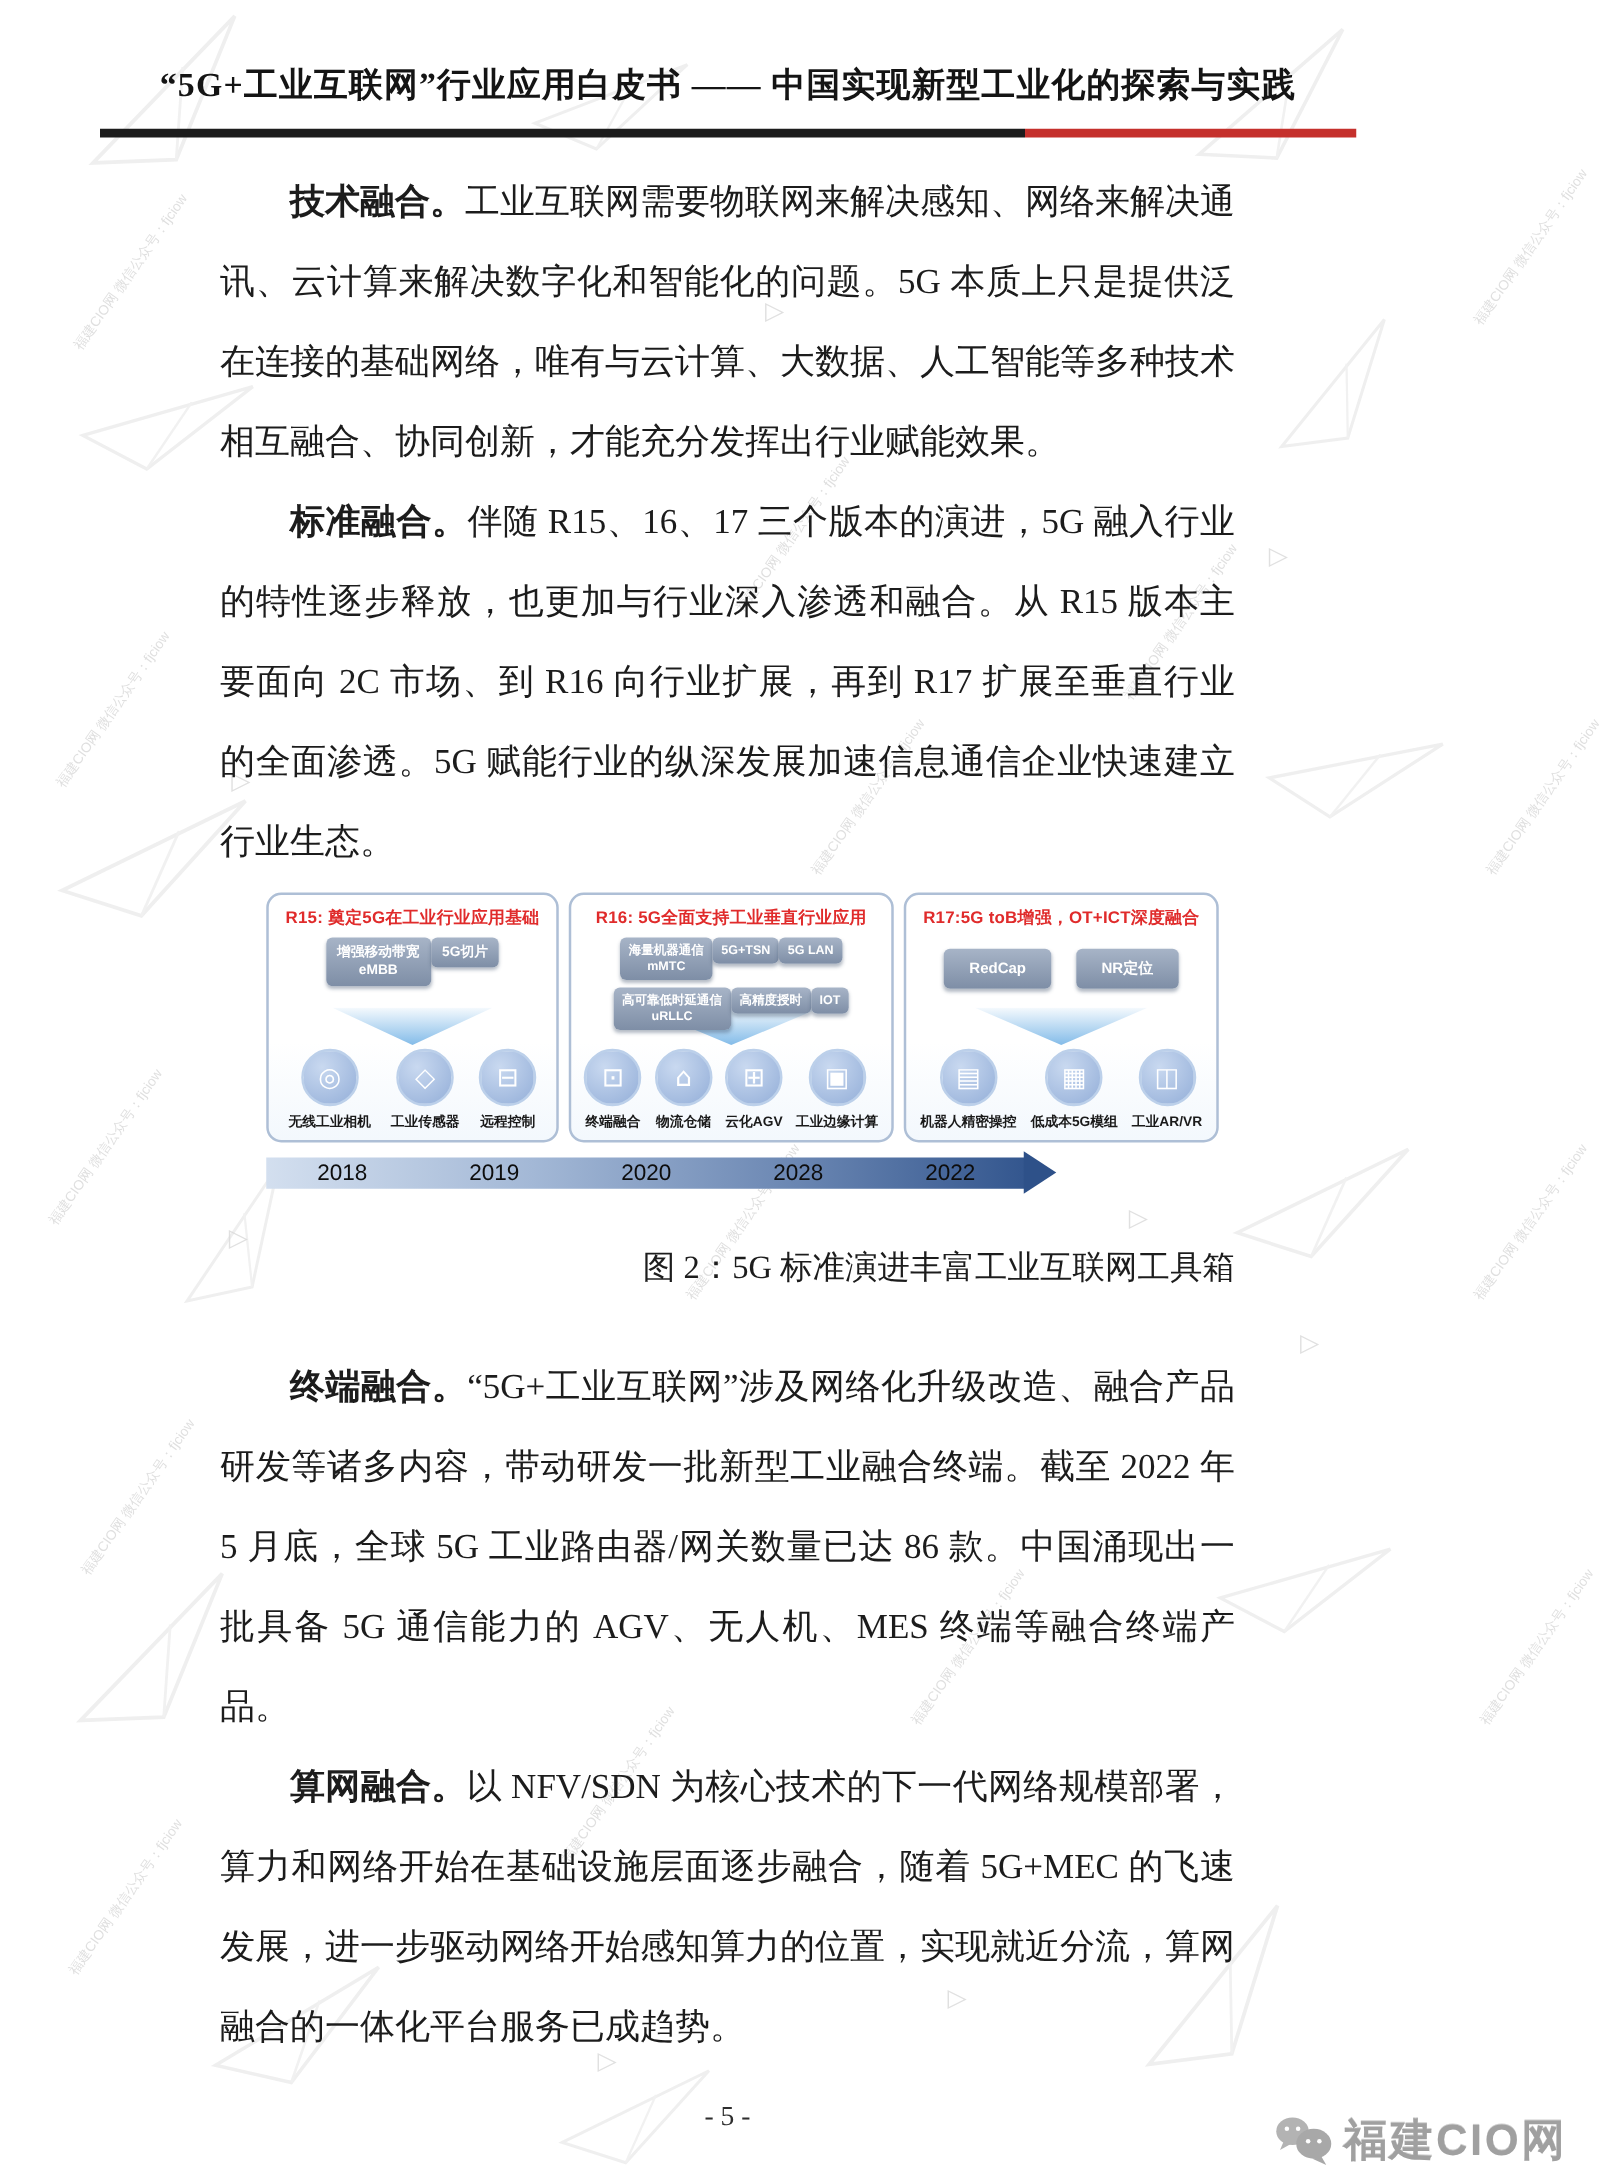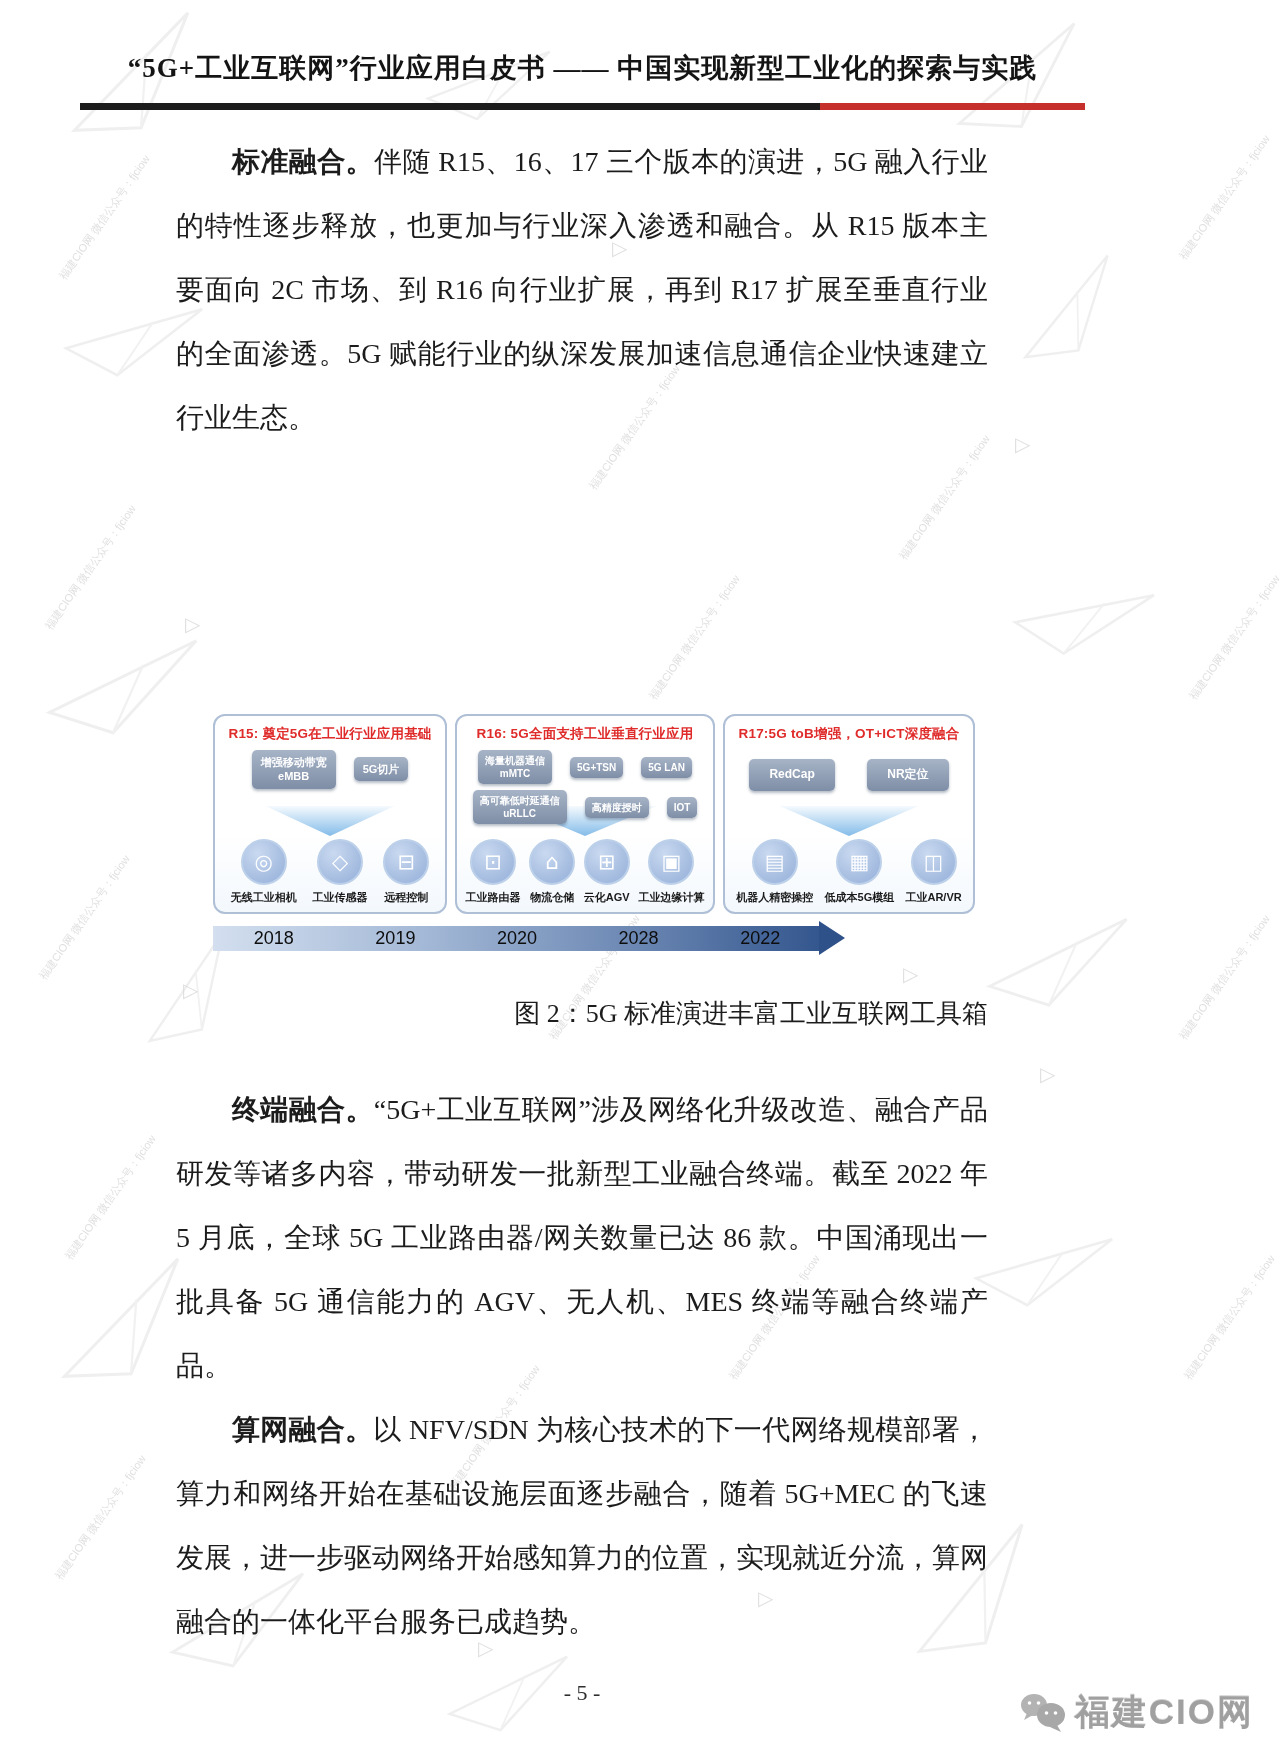--- a/index.html
+++ b/index.html
@@ -33,22 +33,22 @@
   .figure{position:absolute;left:213px;top:714px;width:632px;
           font-family:"Liberation Sans","DejaVu Sans",sans-serif;}
   .panels{display:flex;gap:8px;}
   .panel{position:relative;height:200px;border:2px solid #aebfd6;border-radius:12px;
          background:linear-gradient(180deg,#ffffff 60%,#f3f8fd);box-sizing:border-box;}
   .panel-r15{flex:0 0 234px;}
   .panel-r16{flex:0 0 260px;}
   .panel-r17{flex:0 0 252px;}
   .panel-title{color:var(--panel-title,#e02b2b);font-weight:700;font-size:13.5px;
                text-align:center;margin:9px 4px 7px;letter-spacing:.2px;}
-  .box-grid{display:flex;flex-wrap:wrap;justify-content:center;align-items:center;
-            gap:6px 18px;padding:0 10px;position:relative;z-index:2;}
+  .box-grid{display:flex;flex-wrap:wrap;justify-content:center;align-items:flex-start;
+            gap:6px 0;padding:0 10px;position:relative;z-index:2;}
   .panel-r17 .box-grid{margin-top:16px;justify-content:space-evenly;}
   .gbox{background:linear-gradient(180deg,#a7b4c7,var(--box-fill,#7e8ea6));color:#fff;
         border-radius:5px;font-size:11px;font-weight:700;text-align:center;
         padding:5px 9px;line-height:1.3;box-shadow:0 2px 3px rgba(40,60,90,.35);}
   .panel-r16 .gbox{font-size:10px;padding:4px 7px;}
   .panel-r17 .gbox{font-size:12px;padding:8px 20px;}
   .fan{position:absolute;left:22%;right:22%;bottom:76px;height:30px;z-index:1;
        background:linear-gradient(180deg,rgba(160,205,240,.10),rgba(90,165,225,.75));
        clip-path:polygon(0 0,100% 0,50% 100%);}
   .icon-row{position:absolute;left:0;right:0;bottom:7px;display:flex;
@@ -168,20 +168,21 @@
       <div class="wm-glyph" style="left: 1040px; top: 1062px;">▷</div>
     </div>
 
   <div class="header-title">“5G+工业互联网”行业应用白皮书 —— 中国实现新型工业化的探索与实践</div>
   <div class="divider">
     <span class="seg-black"></span>
     <span class="seg-red"></span>
   </div>
 
   <div class="text-block" id="block-top">
+      <p><span class="lead">技术融合。</span>工业互联网需要物联网来解决感知、网络来解决通讯、云计算来解决数字化和智能化的问题。5G 本质上只是提供泛在连接的基础网络，唯有与云计算、大数据、人工智能等多种技术相互融合、协同创新，才能充分发挥出行业赋能效果。</p>
       <p><span class="lead">标准融合。</span>伴随 R15、16、17 三个版本的演进，5G 融入行业的特性逐步释放，也更加与行业深入渗透和融合。从 R15 版本主要面向 2C 市场、到 R16 向行业扩展，再到 R17 扩展至垂直行业的全面渗透。5G 赋能行业的纵深发展加速信息通信企业快速建立行业生态。</p>
     </div>
 
   <div class="figure">
     <div class="panels" id="fig-panels">
         <div class="panel panel-r15">
           <div class="panel-title">R15: 奠定5G在工业行业应用基础</div>
           <div class="box-grid">
             <div class="gbox">增强移动带宽<br>eMBB</div>
             <div class="gbox">5G切片</div>
@@ -209,21 +210,21 @@
             <div class="gbox">5G+TSN</div>
             <div class="gbox">5G LAN</div>
             <div class="gbox">高可靠低时延通信<br>uRLLC</div>
             <div class="gbox">高精度授时</div>
             <div class="gbox">IOT</div>
           </div>
           <div class="fan"></div>
           <div class="icon-row">
             <div class="icon-col">
               <div class="circle">⊡</div>
-              <div class="icon-label">工业路由器</div>
+              <div class="icon-label">终端融合</div>
             </div>
             <div class="icon-col">
               <div class="circle">⌂</div>
               <div class="icon-label">物流仓储</div>
             </div>
             <div class="icon-col">
               <div class="circle">⊞</div>
               <div class="icon-label">云化AGV</div>
             </div>
             <div class="icon-col">

